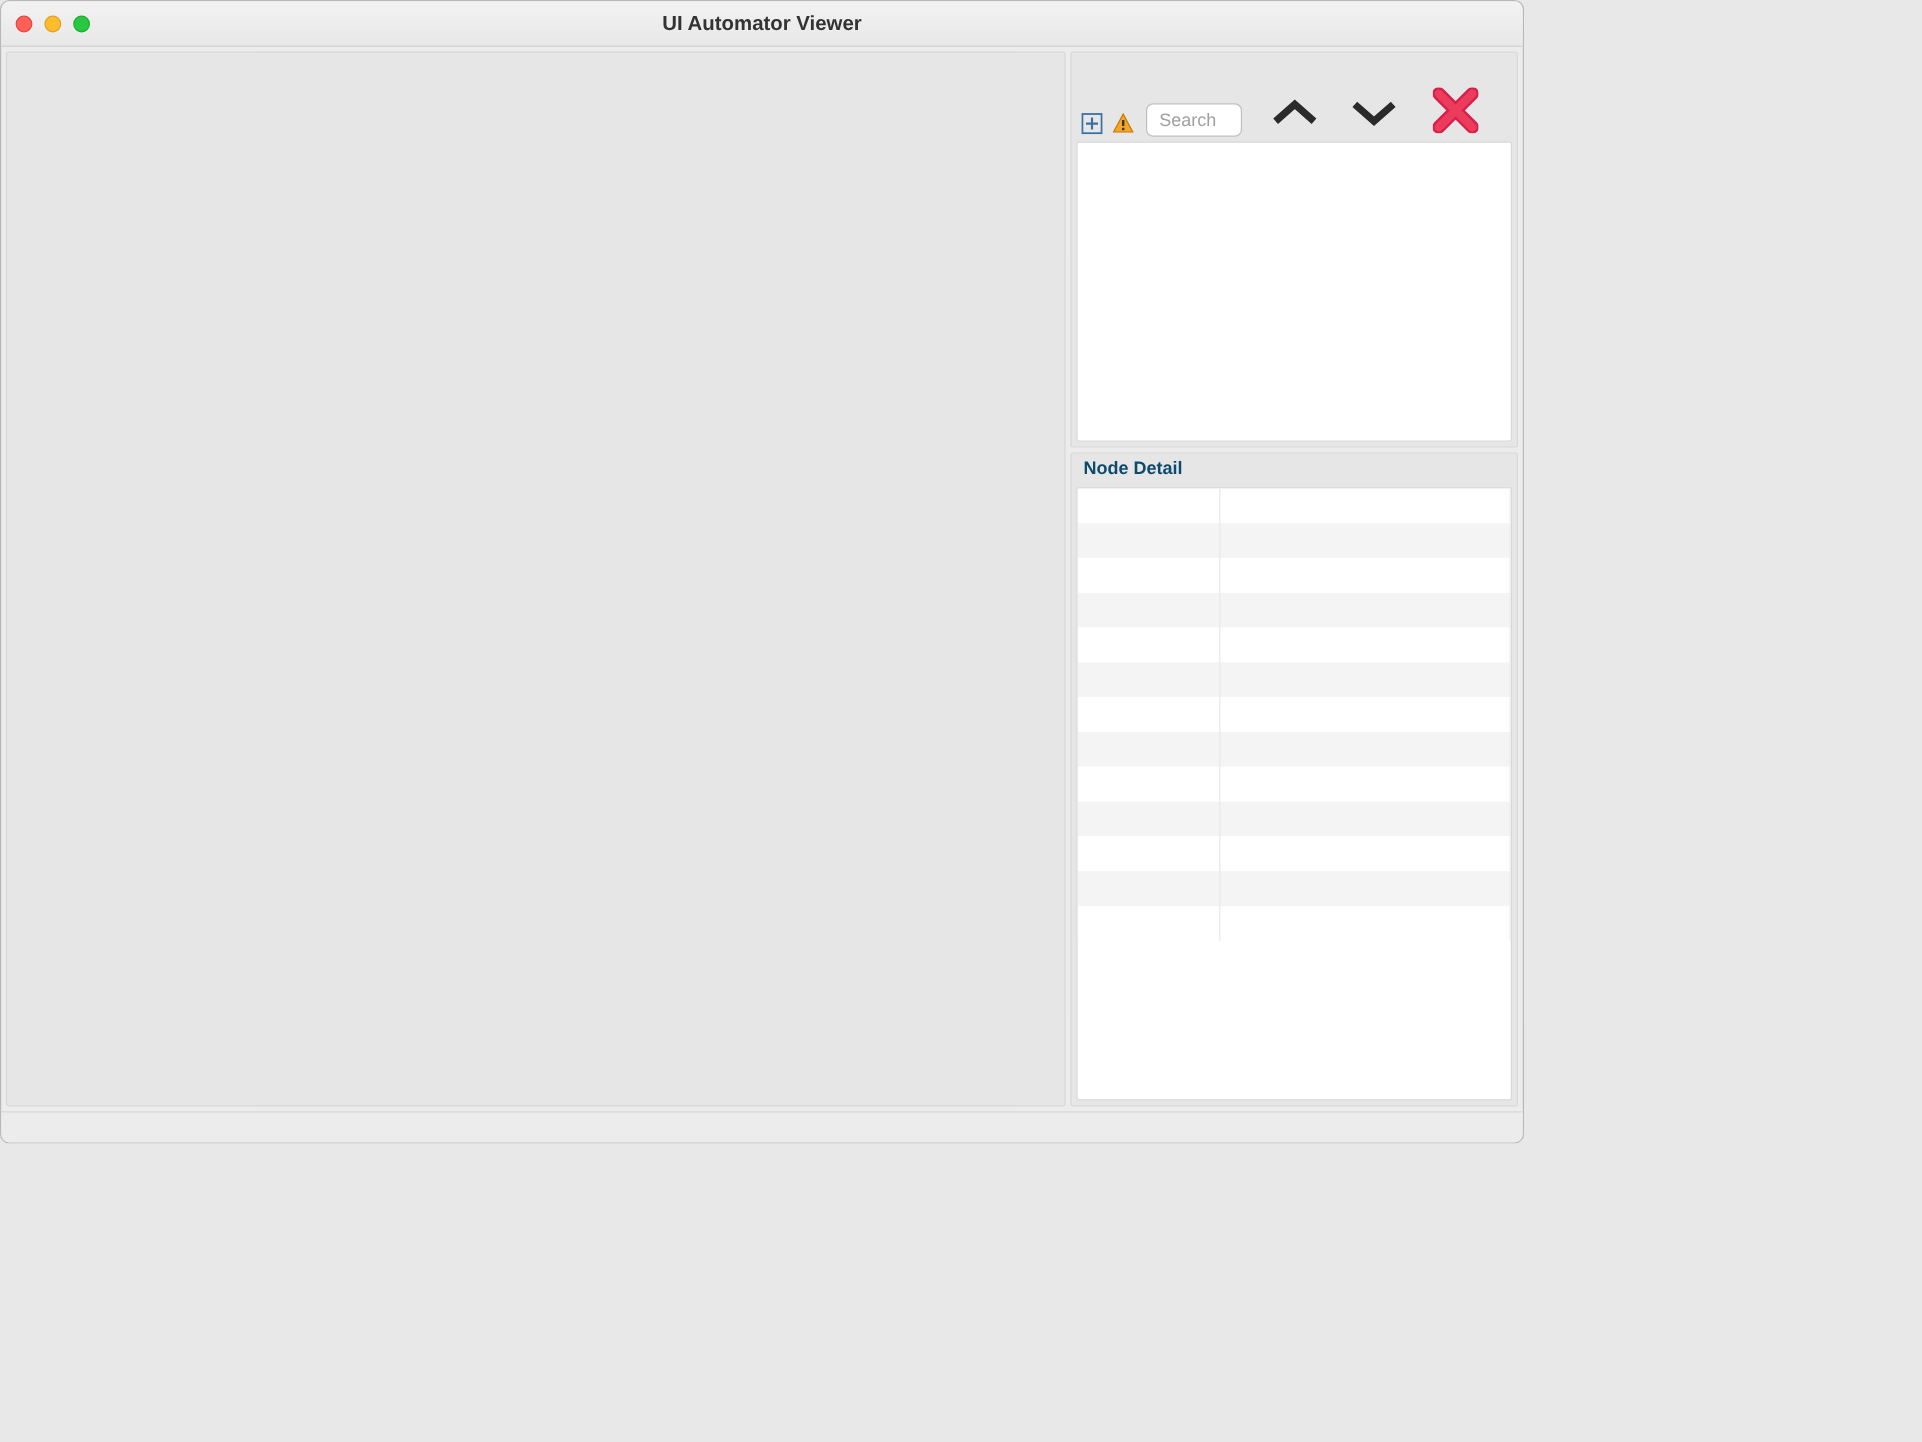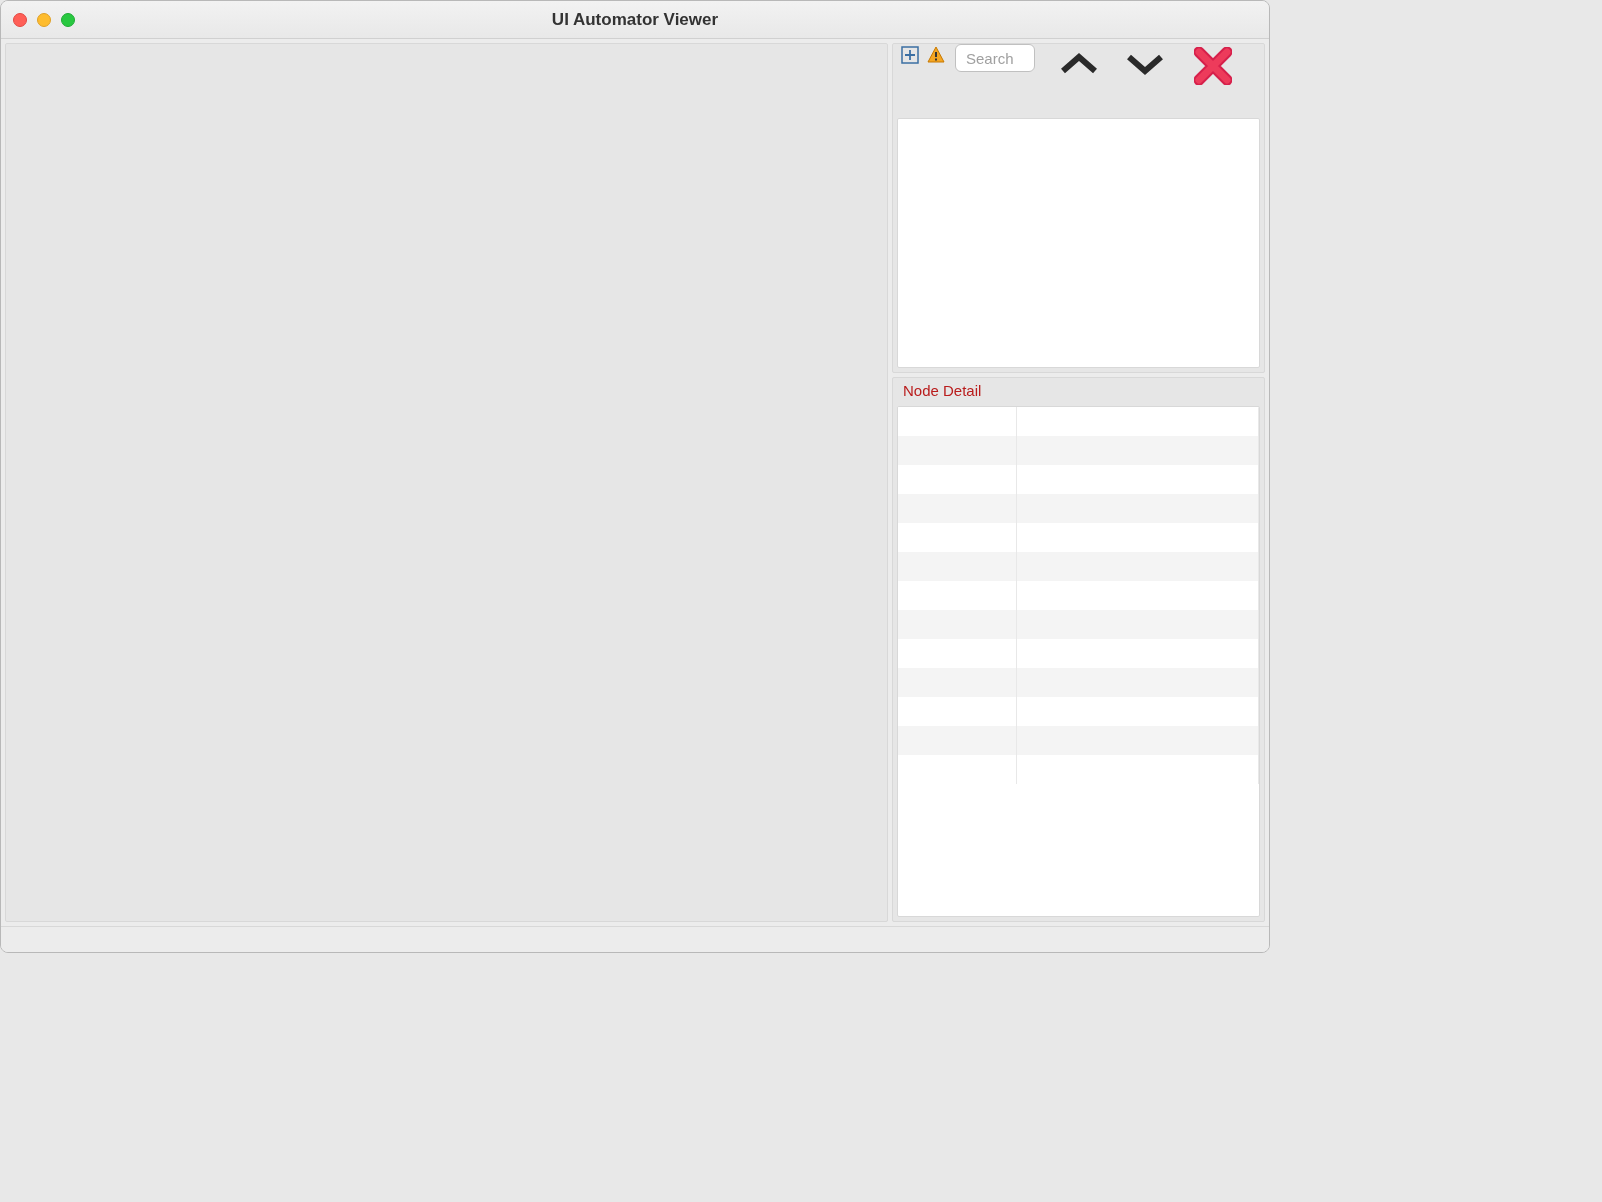--- a/index.html
+++ b/index.html
@@ -77,21 +77,21 @@
     .toolbar-area {
       display: flex;
       flex-direction: column;
       background: #e6e6e6;
       border: 1px solid #d8d8d8;
       border-radius: 2px;
     }
     .toolbar {
       height: 70px;
       display: flex;
-      align-items: flex-start;
+      align-items: flex-end;
       padding: 0 6px;
       gap: 4px;
     }
     .toolbar-icon-btn {
       width: 22px;
       height: 22px;
       display: flex;
       align-items: center;
       justify-content: center;
       cursor: pointer;
@@ -147,21 +147,22 @@
       display: flex;
       flex-direction: column;
       min-height: 0;
     }
     .detail-header {
       height: 24px;
       padding: 0 10px;
       display: flex;
       align-items: center;
       font-size: 15px;
-      color: #b91c1c;
+      color: #0c4a6e;
+      font-weight: bold;
     }
     .detail-table-wrap {
       flex: 1;
       margin: 4px;
       background: #fff;
       border: 1px solid #d8d8d8;
       overflow: hidden;
       border-radius: 2px;
     }
     .detail-table {

